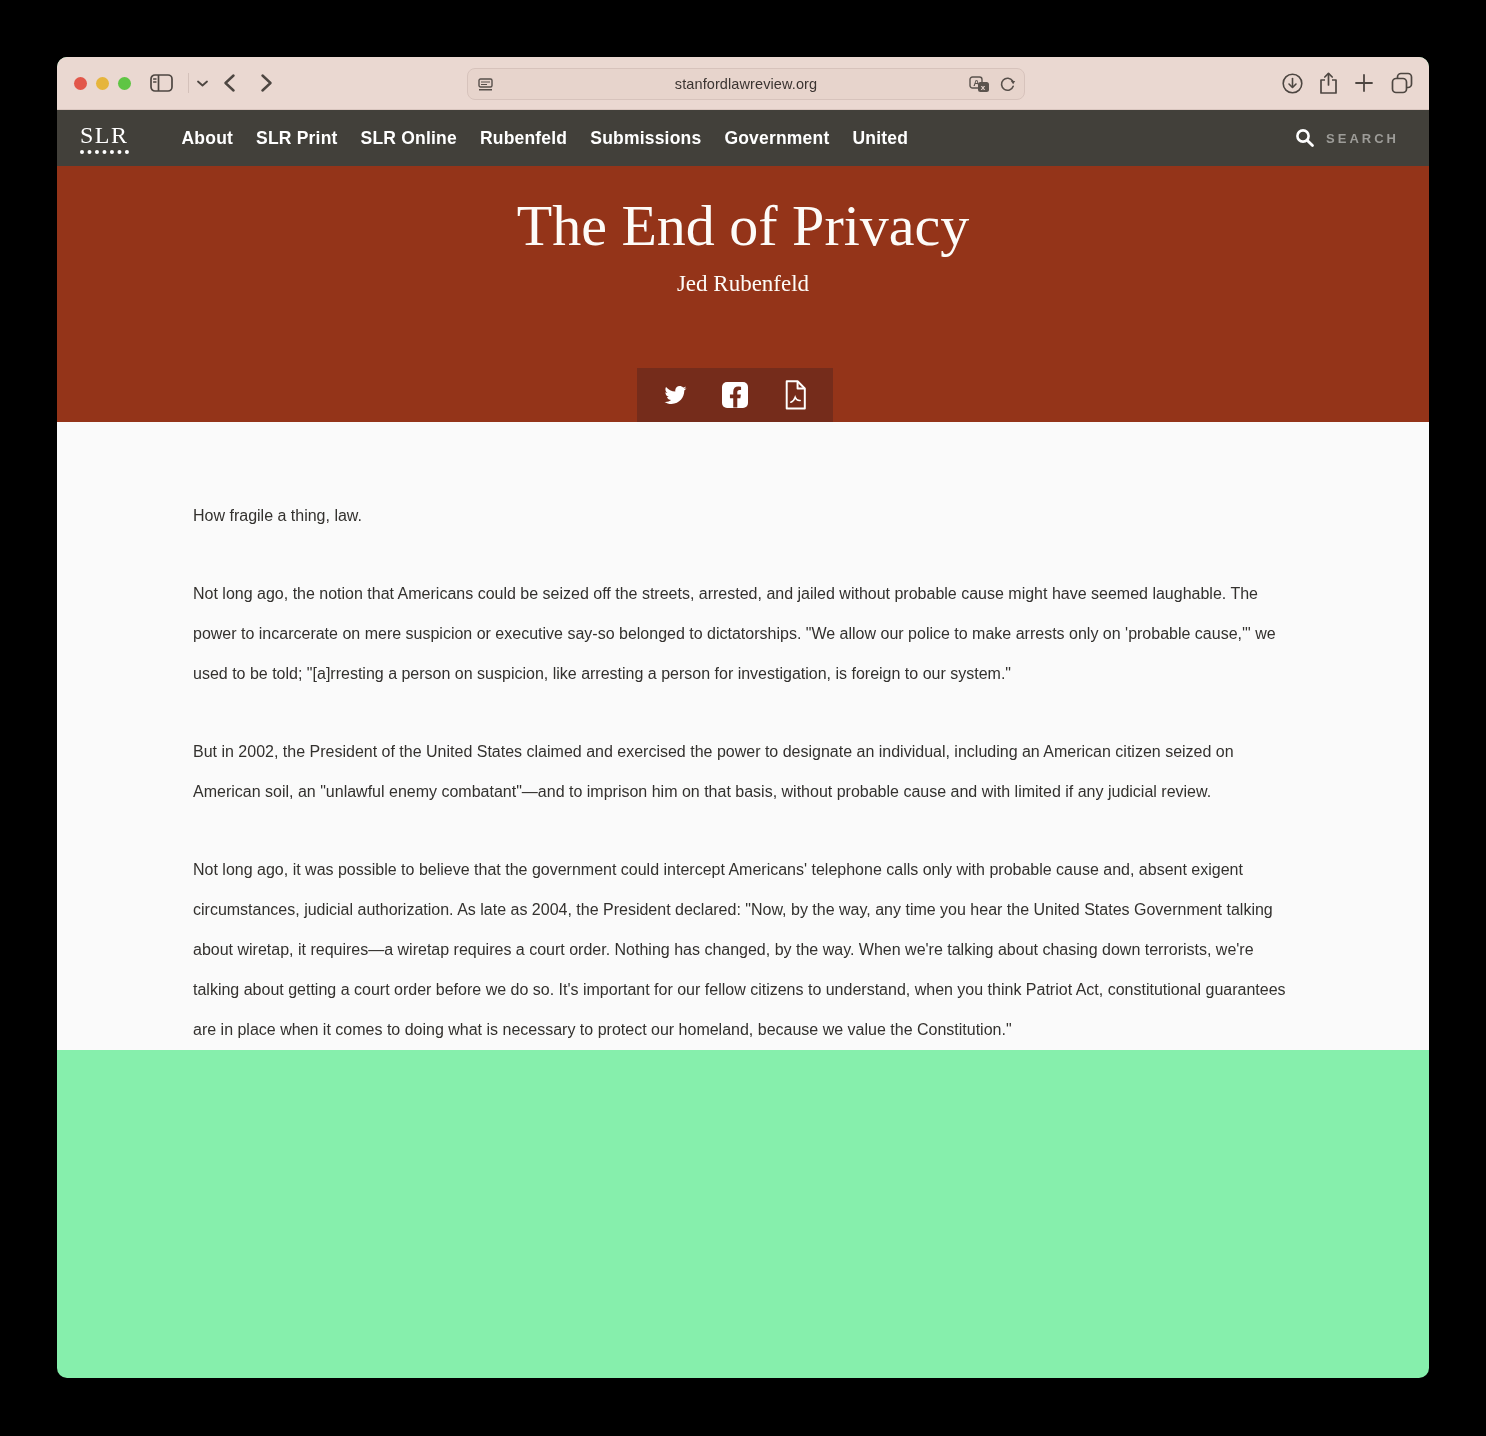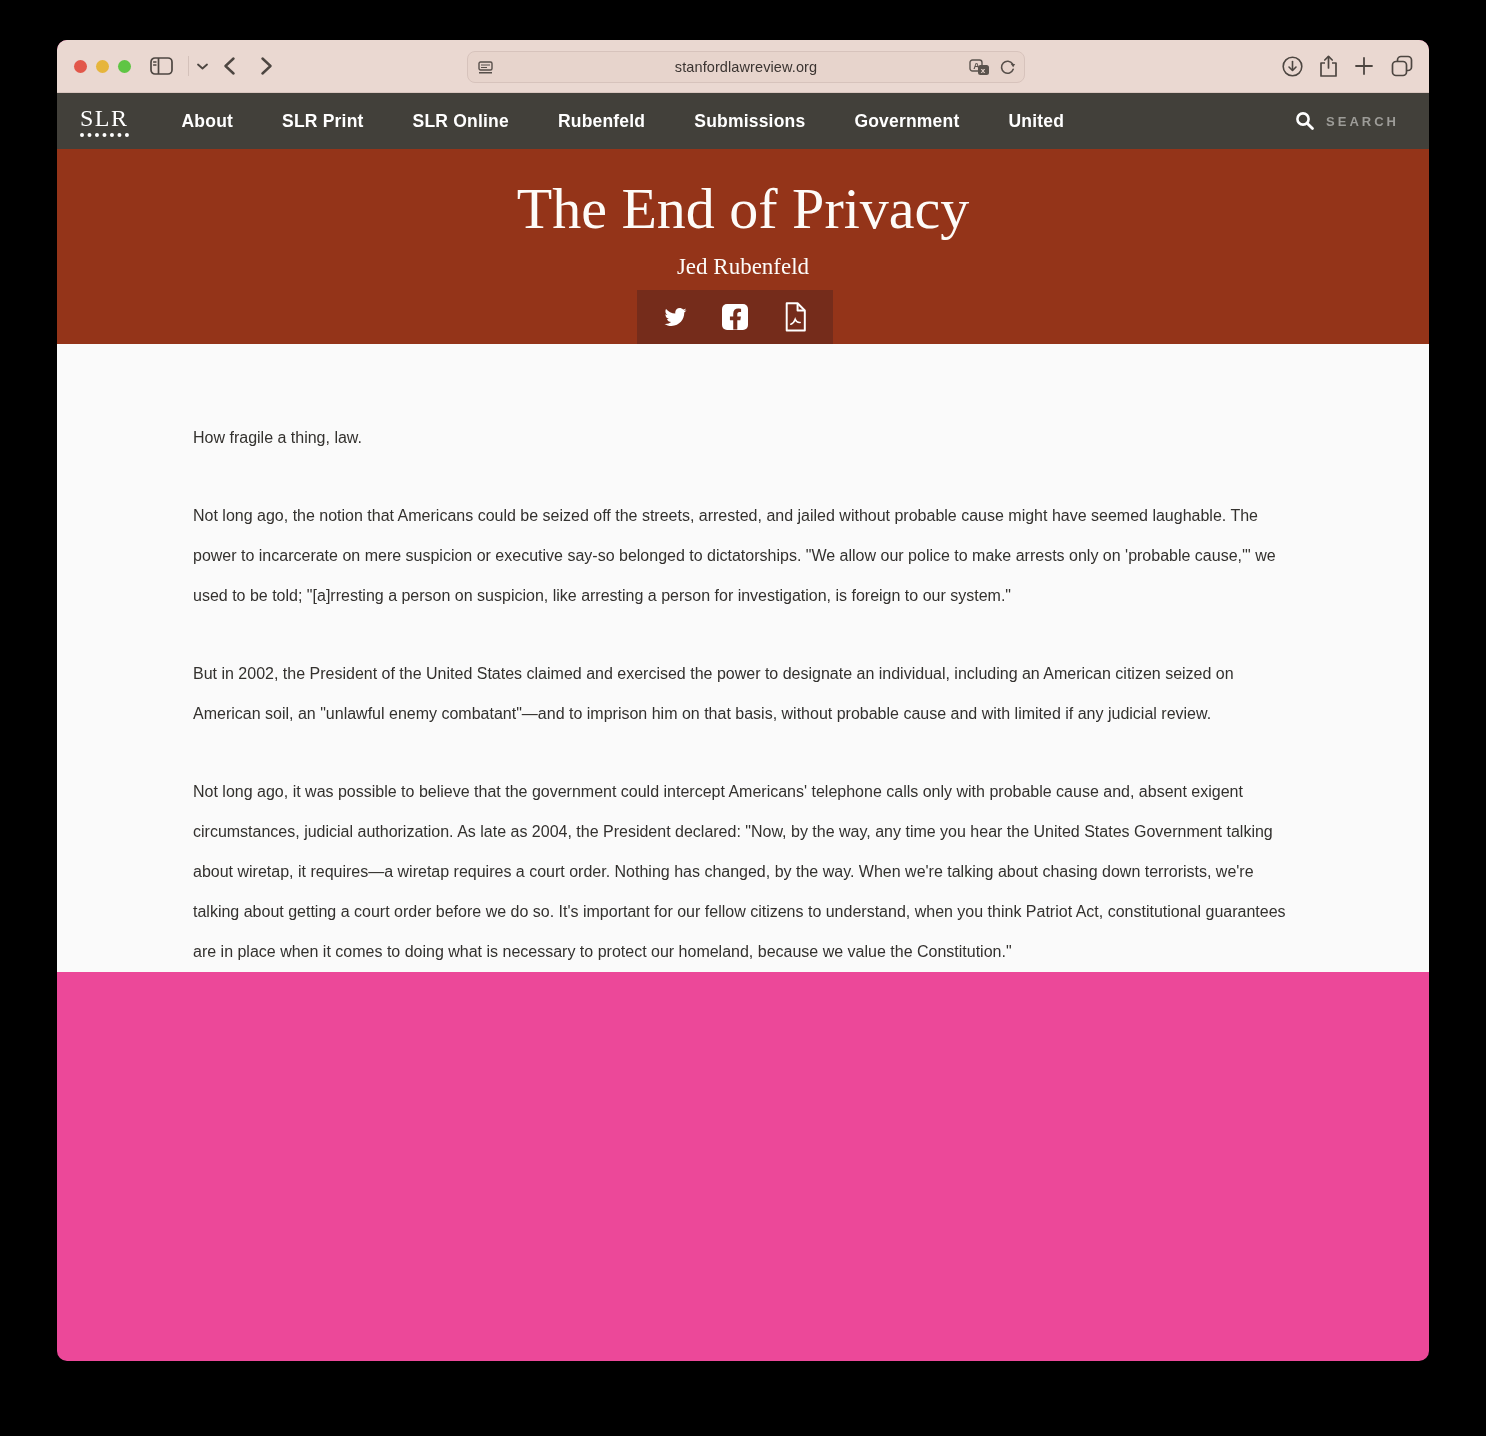--- a/index.html
+++ b/index.html
@@ -1,46 +1,46 @@
 <!DOCTYPE html>
 <html><head>
 <meta charset="utf-8">
 <style>
   html,body{margin:0;padding:0;}
   body{width:1486px;height:1436px;background:#000;position:relative;overflow:hidden;
        font-family:"Liberation Sans",sans-serif;}
-  .window{position:absolute;left:57px;top:40px;width:1372px;height:1321px;
-          border-radius:10px;overflow:hidden;background:#ec4899;}
+  .window{position:absolute;left:57px;top:57px;width:1372px;height:1321px;
+          border-radius:10px;overflow:hidden;background:#86efac;}
 
   
   .toolbar{height:52px;background:#ead8d1;position:relative;border-bottom:1px solid #d9c6bf;}
   .tl-group{position:absolute;left:17px;top:19.5px;display:flex;gap:9px;}
   .tl{width:13px;height:13px;border-radius:50%;}
   .tl.red{background:#e2574a;}
   .tl.yellow{background:#e6b53c;}
   .tl.green{background:#5fc544;}
   .tb-icon{position:absolute;top:0;height:52px;display:flex;align-items:center;justify-content:center;color:#4d4641;}
   .tb-divider{position:absolute;left:131px;top:16px;width:1px;height:20px;background:#d4c1ba;}
   .url-field{position:absolute;left:410px;top:11px;width:556px;height:30px;background:#e7d4cc;
              border:1px solid #d7c3bc;border-radius:8px;}
   .url-text{position:absolute;left:0;right:0;top:0;bottom:0;display:flex;align-items:center;
             justify-content:center;font-size:14.5px;color:#3b3431;letter-spacing:.1px;}
   .uf-icon{position:absolute;top:0;height:30px;display:flex;align-items:center;color:#574f4a;}
 
   
   .nav{height:56px;background:#42403a;display:flex;align-items:center;padding:0 30px 0 23px;box-sizing:border-box;}
   .logo{font-family:"Liberation Serif","DejaVu Serif",serif;font-size:24px;line-height:1;color:#fff;
         letter-spacing:1.5px;border-bottom:4px dotted #fff;padding-bottom:3px;cursor:pointer;}
-  .nav-links{display:flex;gap:49px;margin-left:53px;}
+  .nav-links{display:flex;gap:23px;margin-left:53px;}
   .nav-link{color:#fff;font-size:17.5px;font-weight:bold;letter-spacing:.2px;cursor:pointer;}
   .nav-search{margin-left:auto;display:flex;align-items:center;gap:11px;cursor:pointer;}
   .search-label{color:#9d9c98;font-size:13px;font-weight:bold;letter-spacing:3px;}
 
   
-  .hero{height:195px;background:#943419;position:relative;text-align:center;}
+  .hero{height:256px;background:#943419;position:relative;text-align:center;}
   .hero-title{margin:0;padding-top:26px;font-family:"Liberation Serif","DejaVu Serif",serif;
               font-weight:normal;font-size:58px;color:#fdfbf8;}
   .hero-author{margin-top:12px;font-family:"Liberation Serif","DejaVu Serif",serif;
                font-size:23px;color:#fdfbf8;}
   .social-bar{position:absolute;bottom:0;left:50%;margin-left:-106px;width:180px;height:54px;
               background:#752c1b;display:flex;align-items:center;justify-content:space-around;padding:0 8px;}
   .social-btn{width:34px;height:34px;display:flex;align-items:center;justify-content:center;cursor:pointer;}
   .fb-box{width:26px;height:26px;background:#fff;border-radius:5px;display:flex;align-items:flex-end;justify-content:center;overflow:hidden;}
 
   

